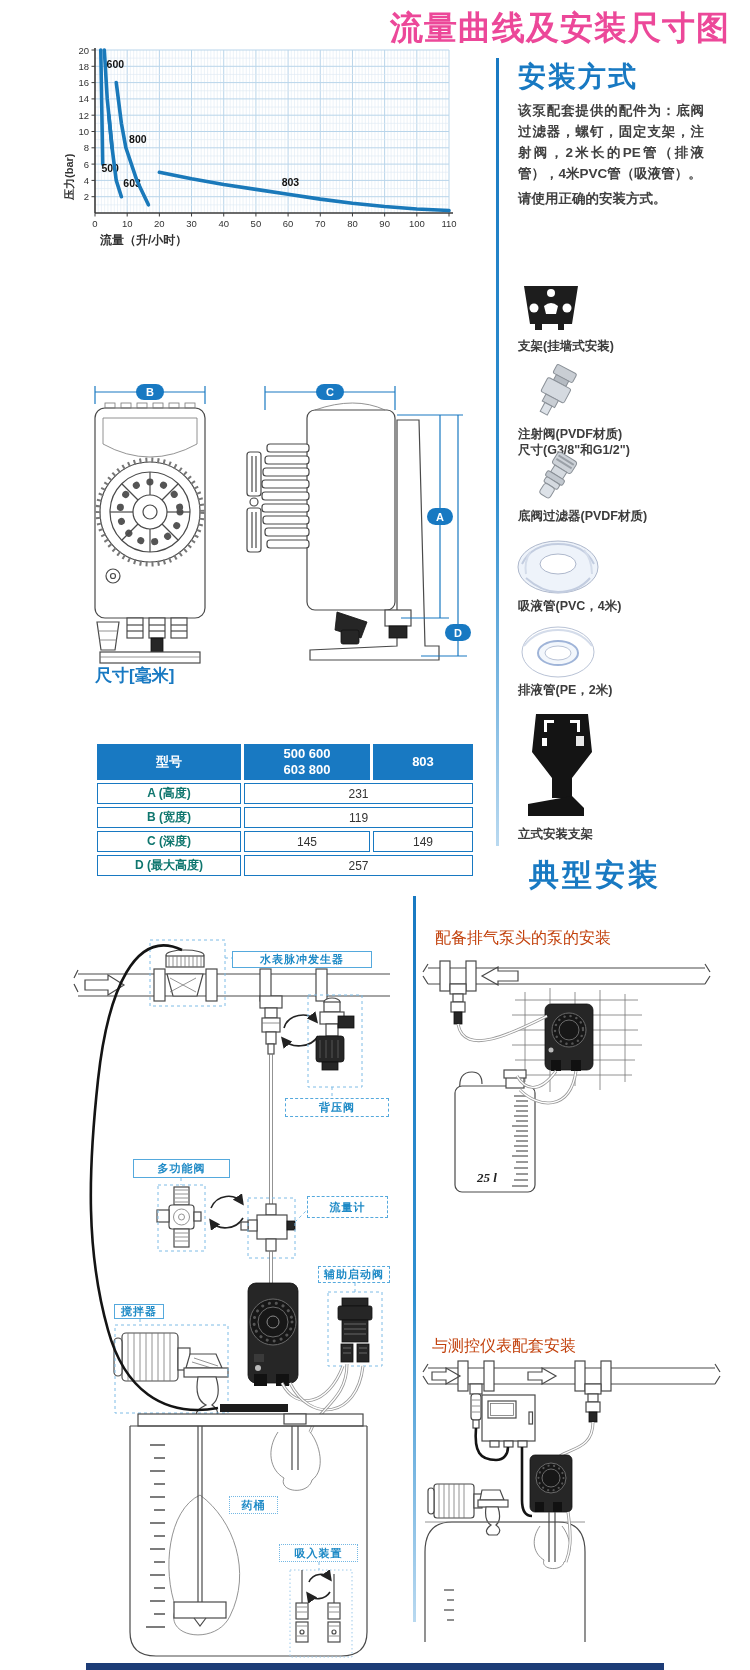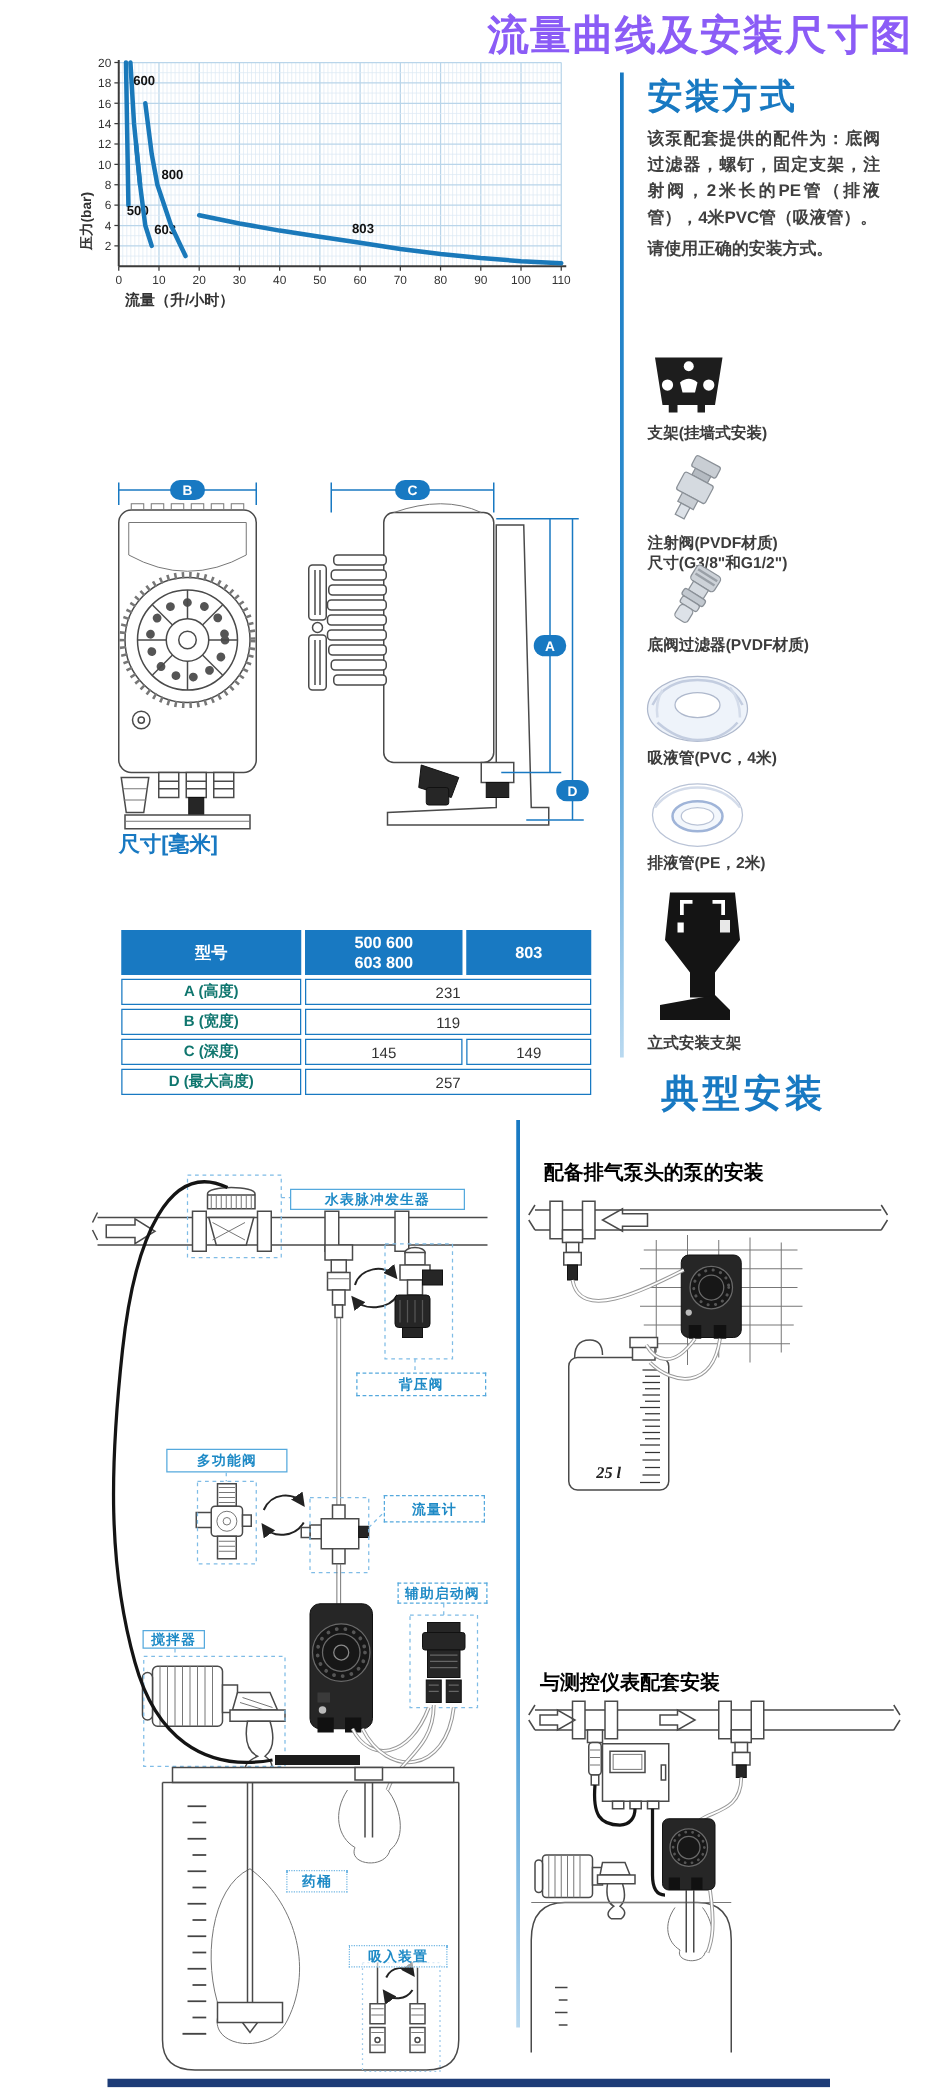--- a/index.html
+++ b/index.html
@@ -1,23 +1,23 @@
 <!DOCTYPE html>
 <html><head>
 <meta charset="utf-8">
 <style>
   html,body{margin:0;padding:0;background:#ffffff;}
   body{font-family:"Liberation Sans",sans-serif;}
   #page{position:relative;width:750px;height:1670px;background:#ffffff;overflow:hidden;}
   .abs{position:absolute;}
-  .title{font-size:33px;font-weight:bold;color:#8b5cf6;letter-spacing:1px;}
+  .title{font-size:33px;font-weight:bold;color:#ec4899;letter-spacing:1px;}
   .h1blue{font-size:28px;font-weight:bold;color:#1879c2;letter-spacing:2px;}
   .h2blue{font-size:30px;font-weight:bold;color:#1879c2;letter-spacing:3px;}
   .h3blue{font-size:17px;font-weight:bold;color:#1879c2;}
-  .h4blue{font-size:16px;font-weight:bold;color:#000000;}
+  .h4blue{font-size:16px;font-weight:normal;color:#c2410c;}
   .bodytxt{font-size:13.5px;color:#404040;line-height:21px;font-weight:bold;text-align:justify;}
   .cap{font-size:12.5px;font-weight:bold;color:#3c3c3c;line-height:16px;}
   .axislab{font-size:11px;font-weight:bold;color:#333;}
   .divider{width:3px;background:linear-gradient(to bottom,#1879c2 0%,#2f8fd0 55%,#b9d9f0 100%);}
   .lblbox{position:absolute;box-sizing:border-box;border:1px solid #55a9dd;color:#1e8ac6;
           font-weight:bold;font-size:11px;text-align:center;background:#ffffff;
           display:flex;align-items:center;justify-content:center;letter-spacing:1px;}
   .lblbox.dashed{border-style:dashed;}
   .lblbox.dotted{border:1px dotted #74b8e4;background:rgba(255,255,255,0.6);}
   .c25l{font-family:"Liberation Serif",serif;font-style:italic;font-size:13px;color:#222;font-weight:bold;margin-left:17px;}
@@ -631,21 +631,21 @@
   <path class="cable" d="M112,80 C66,58 38,118 28,210 C18,302 16,382 38,460 C54,518 92,548 148,538"></path>
 </svg>
 
 <div class="lblbox" style="left:232px;top:951px;width:140px;height:17px;">水表脉冲发生器</div>
 <div class="lblbox dashed" style="left:285px;top:1098px;width:104px;height:19px;">背压阀</div>
 <div class="lblbox" style="left:133px;top:1159px;width:97px;height:19px;">多功能阀</div>
 <div class="lblbox dashed" style="left:307px;top:1196px;width:81px;height:22px;">流量计</div>
 <div class="lblbox dashed" style="left:318px;top:1266px;width:72px;height:17px;">辅助启动阀</div>
 <div class="lblbox" style="left:114px;top:1304px;width:50px;height:15px;">搅拌器</div>
 <div class="lblbox dotted" style="left:229px;top:1496px;width:49px;height:18px;">药桶</div>
-<div class="lblbox dotted" style="left:279px;top:1544px;width:79px;height:18px;margin-top:12px;">吸入装置</div>
+<div class="lblbox dotted" style="left:279px;top:1544px;width:79px;height:18px;">吸入装置</div>
 
 <div class="abs divider" style="left:413px;top:896px;height:726px;"></div>
 <div class="abs h4blue" style="left:435px;top:928px;">配备排气泵头的泵的安装</div>
 
 <svg style="left:420px;top:900px;" width="320" height="760" viewBox="0 0 320 760">
   <defs>
     <marker id="ah2" markerWidth="7" markerHeight="7" refX="5" refY="3.5" orient="auto">
           <path d="M0,0 L7,3.5 L0,7 Z" fill="#222"></path>
         </marker>
   </defs>

